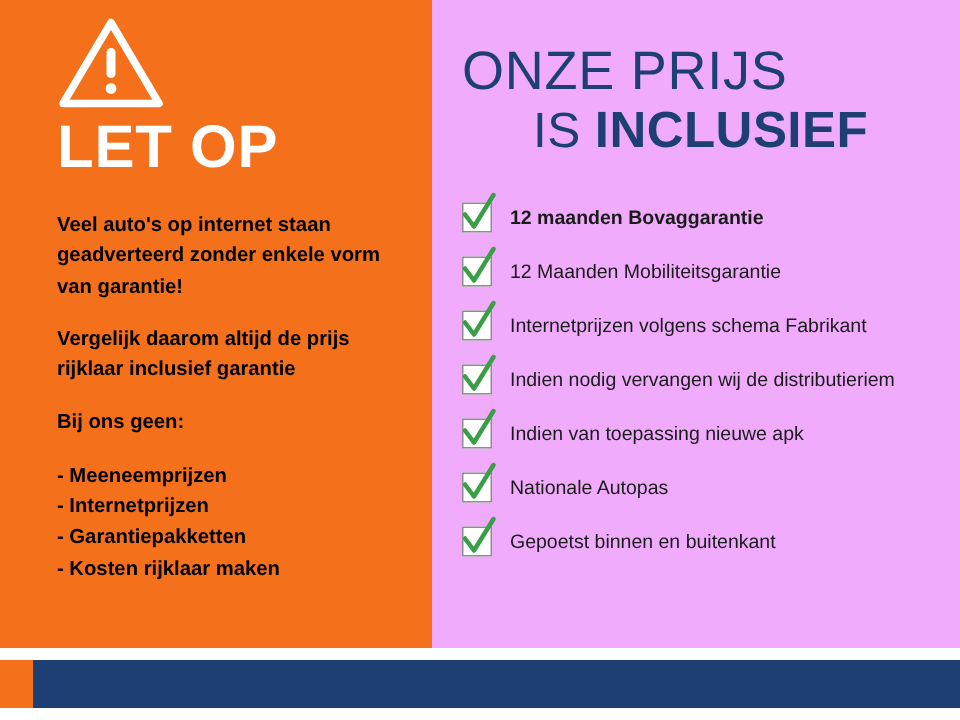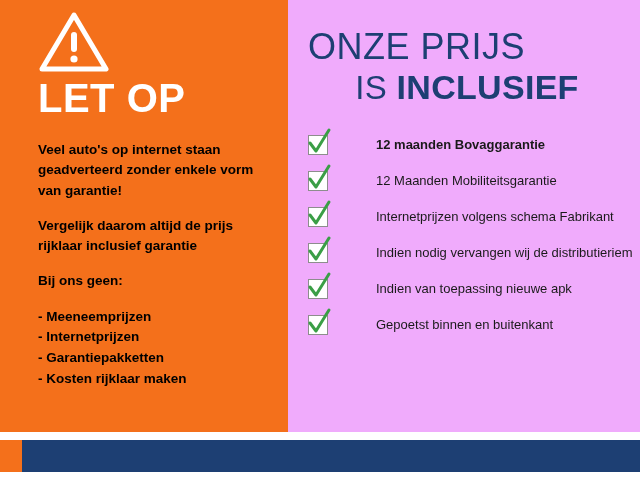--- a/index.html
+++ b/index.html
@@ -108,21 +108,20 @@
   .check-list {
     margin: 0;
     padding: 0;
     list-style: none;
   }
   .check-item {
     display: flex;
     align-items: center;
     margin-bottom: 10px;
     min-height: 26px;
-    gap: 36px;
   }
   .check-box {
     flex: 0 0 auto;
     width: 18px;
     height: 18px;
     border: 1.5px solid #8d8d8d;
     position: relative;
     margin-right: 12px;
     background: #ffffff;
   }
@@ -242,20 +241,28 @@
 
       <li class="check-item">
         <span class="check-box">
           <svg width="26" height="30" viewBox="0 0 26 30" xmlns="http://www.w3.org/2000/svg">
             <path d="M4 16 L10 24 L23 3" fill="none" stroke="#3a9e46" stroke-width="3" stroke-linecap="round" stroke-linejoin="round"></path>
           </svg>
         </span>
         <span class="check-label">Indien van toepassing nieuwe apk</span>
       </li>
 
+      <li class="check-item">
+        <span class="check-box">
+          <svg width="26" height="30" viewBox="0 0 26 30" xmlns="http://www.w3.org/2000/svg">
+            <path d="M4 16 L10 24 L23 3" fill="none" stroke="#3a9e46" stroke-width="3" stroke-linecap="round" stroke-linejoin="round"></path>
+          </svg>
+        </span>
+        <span class="check-label">Nationale Autopas</span>
+      </li>
 
       <li class="check-item">
         <span class="check-box">
           <svg width="26" height="30" viewBox="0 0 26 30" xmlns="http://www.w3.org/2000/svg">
             <path d="M4 16 L10 24 L23 3" fill="none" stroke="#3a9e46" stroke-width="3" stroke-linecap="round" stroke-linejoin="round"></path>
           </svg>
         </span>
         <span class="check-label">Gepoetst binnen en buitenkant</span>
       </li>
 

